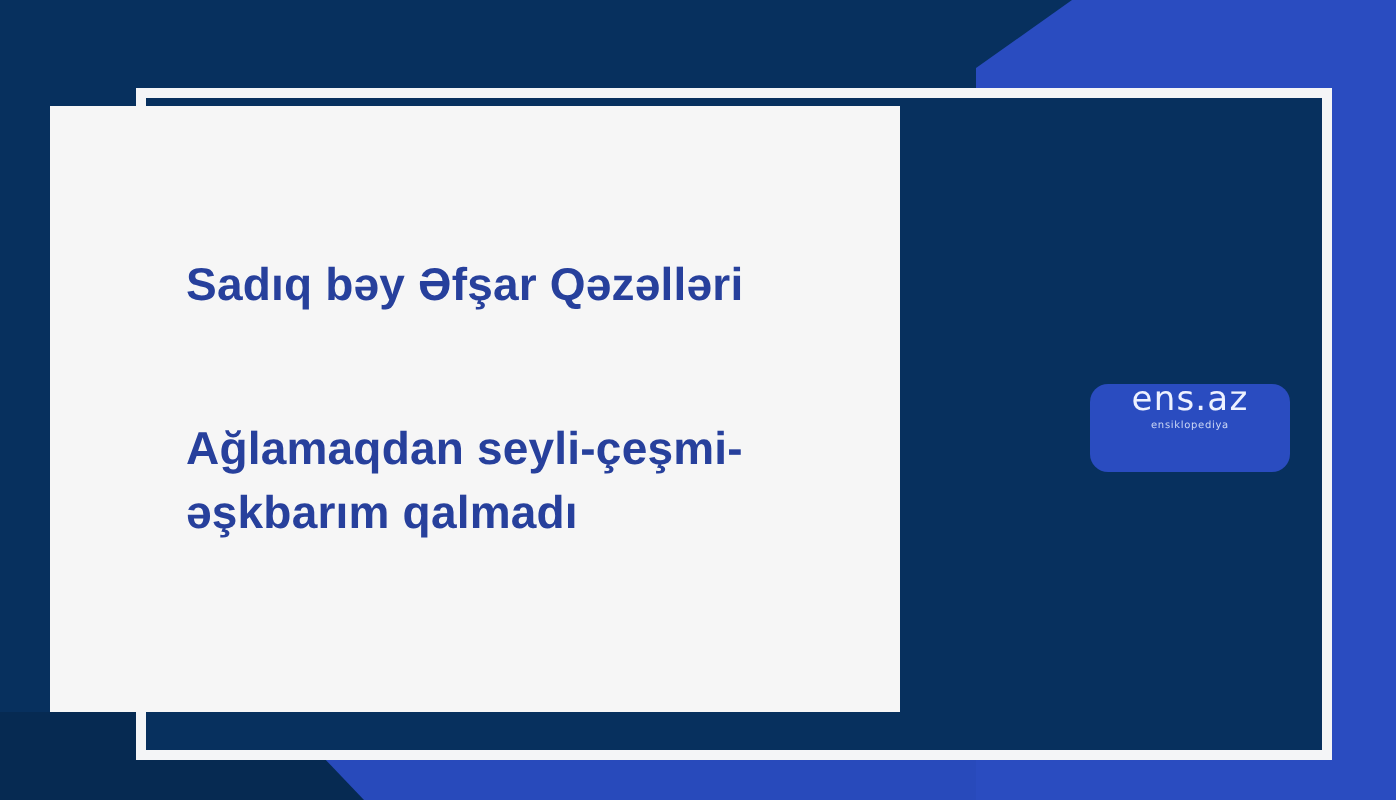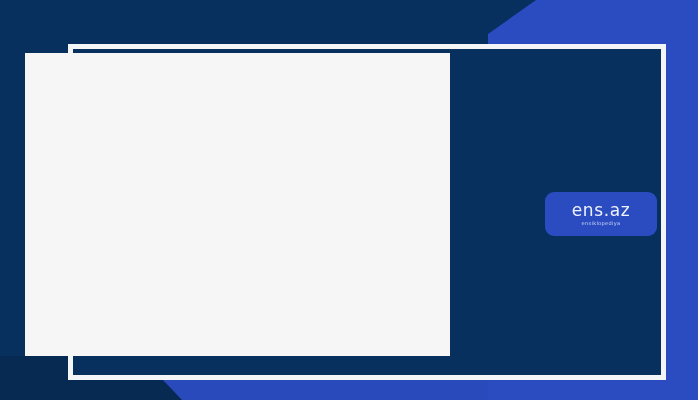--- a/index.html
+++ b/index.html
@@ -114,28 +114,28 @@
     letter-spacing: 0.1px;
     margin: 50px 0 0 0;
     color: #27409c;
   }
 
   
   .logo-badge {
     position: absolute;
     left: 545px;
     top: 192px;
-    width: 112px;
+    width: 100px;
     height: 44px;
     background: #2a4cc0;
     border-radius: 9px;
     display: flex;
     flex-direction: column;
     align-items: center;
-    justify-content: center;
+    justify-content: flex-start;
     overflow: hidden;
   }
   .logo-word {
     font-size: 17px;
     line-height: 17px;
     letter-spacing: 0.6px;
     color: #eef2ff;
     font-family: "DejaVu Sans", sans-serif;
     font-weight: 400;
   }
@@ -155,19 +155,23 @@
 
   <div class="bg-navy"></div>
   <div class="bg-blue"></div>
   <div class="bg-blue-foot"></div>
   <div class="bg-navy-foot"></div>
 
   <div class="outline-frame"></div>
   <div class="inner-panel"></div>
   <div class="content-panel"></div>
 
+  <div class="text-block">
+    <p class="heading">Sadıq bəy Əfşar Qəzəlləri</p>
+    <p class="subheading">Ağlamaqdan seyli-çeşmi-əşkbarım qalmadı</p>
+  </div>
 
   <div class="logo-badge">
     <span class="logo-word">ens.az</span>
     <span class="logo-sub">ensiklopediya</span>
   </div>
 
 </div>
 
 </body></html>

